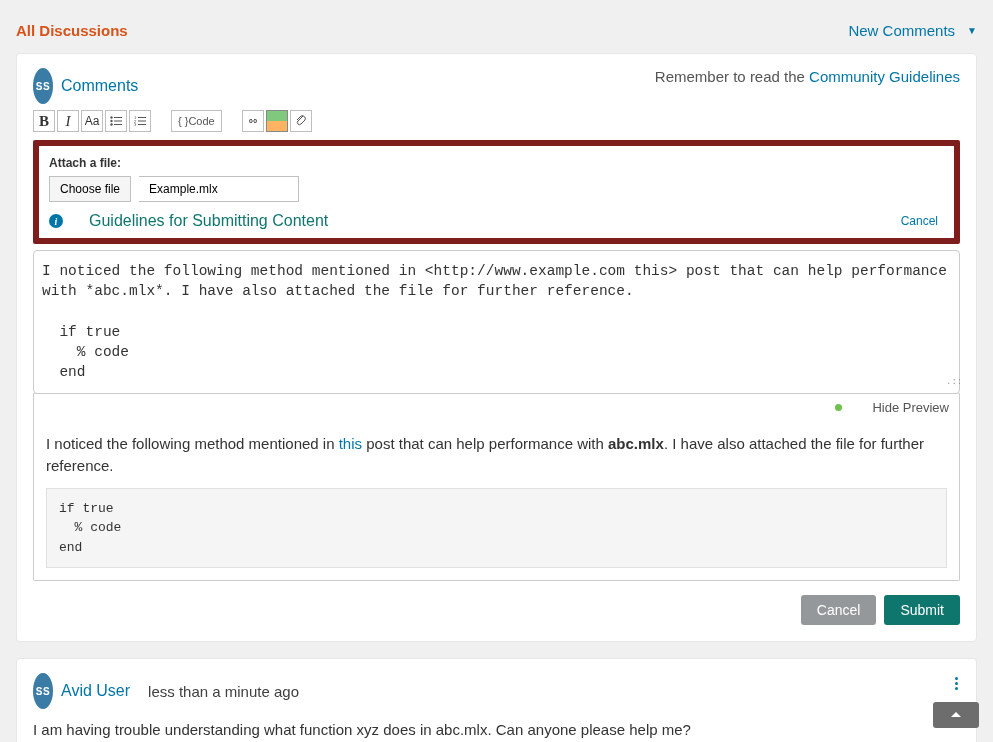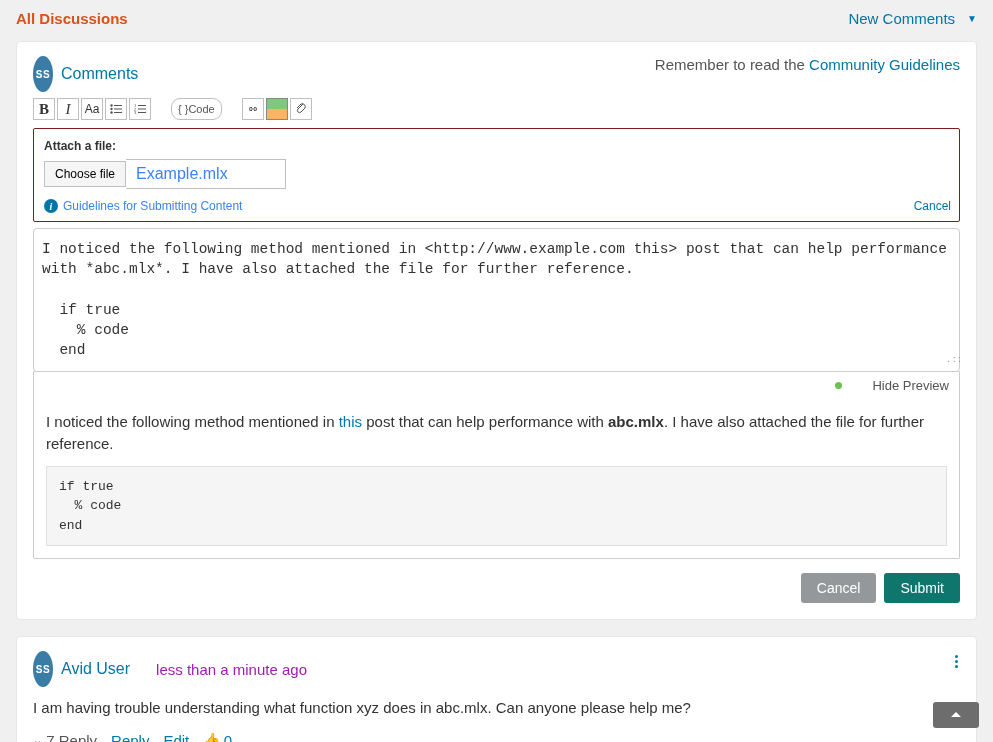--- a/index.html
+++ b/index.html
@@ -1,48 +1,48 @@
 <!DOCTYPE html>
 <html><head>
 <meta charset="utf-8">
 <style>
 * { box-sizing: border-box; margin: 0; padding: 0; }
 body { font-family: Arial, Helvetica, sans-serif; font-size: 14px; background: #f0f0f0; color: #333; }
 .page { background: #f0f0f0; padding: 0; }
-.topbar { display: flex; justify-content: space-between; align-items: center; padding: 10px 16px 6px 16px; }
+.topbar { display: flex; justify-content: space-between; align-items: center; padding: 10px 16px 6px 16px; margin-top: 12px; }
 .topbar-left { color: #d95319; font-weight: bold; font-size: 15px; }
 .topbar-right { color: #0076a8; font-size: 15px; display: flex; align-items: center; gap: 12px; cursor: pointer; }
 .topbar-right .caret { font-size: 10px; }
 
 .card { background: #fff; border: 1px solid #e6e6e6; border-radius: 4px; margin: 8px 16px 16px 16px; padding: 14px 16px 16px 16px; }
 .post-header { display: flex; justify-content: space-between; align-items: flex-start; margin-bottom: 6px; }
 .user-row { display: flex; align-items: center; gap: 8px; }
 .avatar { width: 20px; height: 36px; border-radius: 50%; background: #3a7ca5; color: #fff; font-size: 10px; font-weight: bold; display: flex; align-items: center; justify-content: center; letter-spacing: 0.5px; }
 .username { color: #0076a8; font-size: 16px; }
-.post-time { color: #a21caf; font-size: 15px; margin-left: 18px; }
+.post-time { color: #404040; font-size: 15px; margin-left: 10px; }
 .reminder { color: #555; font-size: 15px; }
 .reminder a { color: #0076a8; text-decoration: none; }
 
 .toolbar { display: flex; gap: 2px; margin: 6px 0 8px 0; }
 .tool-group { display: flex; gap: 2px; margin-right: 18px; }
 .tool-btn { border: 1px solid #bfbfbf; background: #fff; width: 22px; height: 22px; display: flex; align-items: center; justify-content: center; font-size: 12px; cursor: pointer; }
 .tool-btn.bold { font-weight: bold; font-family: 'Times New Roman', serif; font-size: 15px; }
 .tool-btn.italic { font-style: italic; font-family: 'Times New Roman', serif; font-size: 15px; }
-.tool-btn.code { width: auto; padding: 0 6px; font-size: 11px; color: #555; border-radius: 9px; }
+.tool-btn.code { width: auto; padding: 0 6px; font-size: 11px; color: #555; }
 .tool-btn.code::before { content: "{ } "; }
 
-.attach-section { border: 1px solid #7f1d1d; border-radius: 2px; padding: 10px 8px 8px 10px; margin-bottom: 6px; }
+.attach-section { border: 6px solid #7f1d1d; border-radius: 2px; padding: 10px 16px 8px 10px; margin-bottom: 6px; }
 .attach-label { font-weight: bold; font-size: 12px; margin-bottom: 6px; display: block; }
-.file-row { display: flex; gap: 8px; align-items: center; margin-bottom: 10px; }
+.file-row { display: flex; gap: 16px; align-items: center; margin-bottom: 10px; }
 .choose-btn { border: 1px solid #c0c0c0; background: #f5f5f5; font-size: 12px; padding: 5px 10px; cursor: pointer; }
-.file-name { font-size: 16px; color: #3b82f6; border: 1px solid #c0c0c0; border-left: none; padding: 5px 10px; margin-left: -8px; width: 160px; }
+.file-name { font-size: 12px; color: #000000; border: 1px solid #c0c0c0; border-left: none; padding: 5px 10px; margin-left: -8px; width: 160px; }
 .attach-footer { display: flex; justify-content: space-between; align-items: center; }
 .info-row { display: flex; align-items: center; gap: 5px; }
 .info-icon { width: 14px; height: 14px; border-radius: 50%; background: #0076a8; color: #fff; font-size: 10px; font-weight: bold; display: flex; align-items: center; justify-content: center; font-style: italic; font-family: serif; }
-.guidelines-link { color: #3b82f6; font-size: 12px; cursor: pointer; }
+.guidelines-link { color: #0f766e; font-size: 16px; cursor: pointer; margin-left: 21px; }
 .attach-cancel { color: #0076a8; font-size: 12px; cursor: pointer; }
 
 .editor { border: 1px solid #ccc; border-radius: 4px; padding: 10px 8px; font-family: 'Courier New', monospace; font-size: 14.5px; line-height: 1.4; color: #333; min-height: 120px; white-space: pre-wrap; position: relative; }
 .resize-handle { position: absolute; right: 3px; bottom: 3px; width: 10px; height: 10px; color: #999; font-size: 9px; line-height: 4px; text-align: right; }
 
 .preview-bar { display: flex; justify-content: flex-end; align-items: center; gap: 6px; padding: 6px 10px 6px 0; border: 1px solid #ccc; border-top: 1px solid #e0e0e0; border-bottom: none; margin-top: -1px; }
 .preview-dot { width: 7px; height: 7px; background: #6cc24a; border-radius: 50%; display: inline-block; }
 .preview-toggle { color: #555; font-size: 13px; cursor: pointer; margin-left: 24px; }
 
 .preview-area { border: 1px solid #ccc; border-top: none; border-radius: 0 0 2px 2px; padding: 12px; font-size: 15px; line-height: 1.5; }

